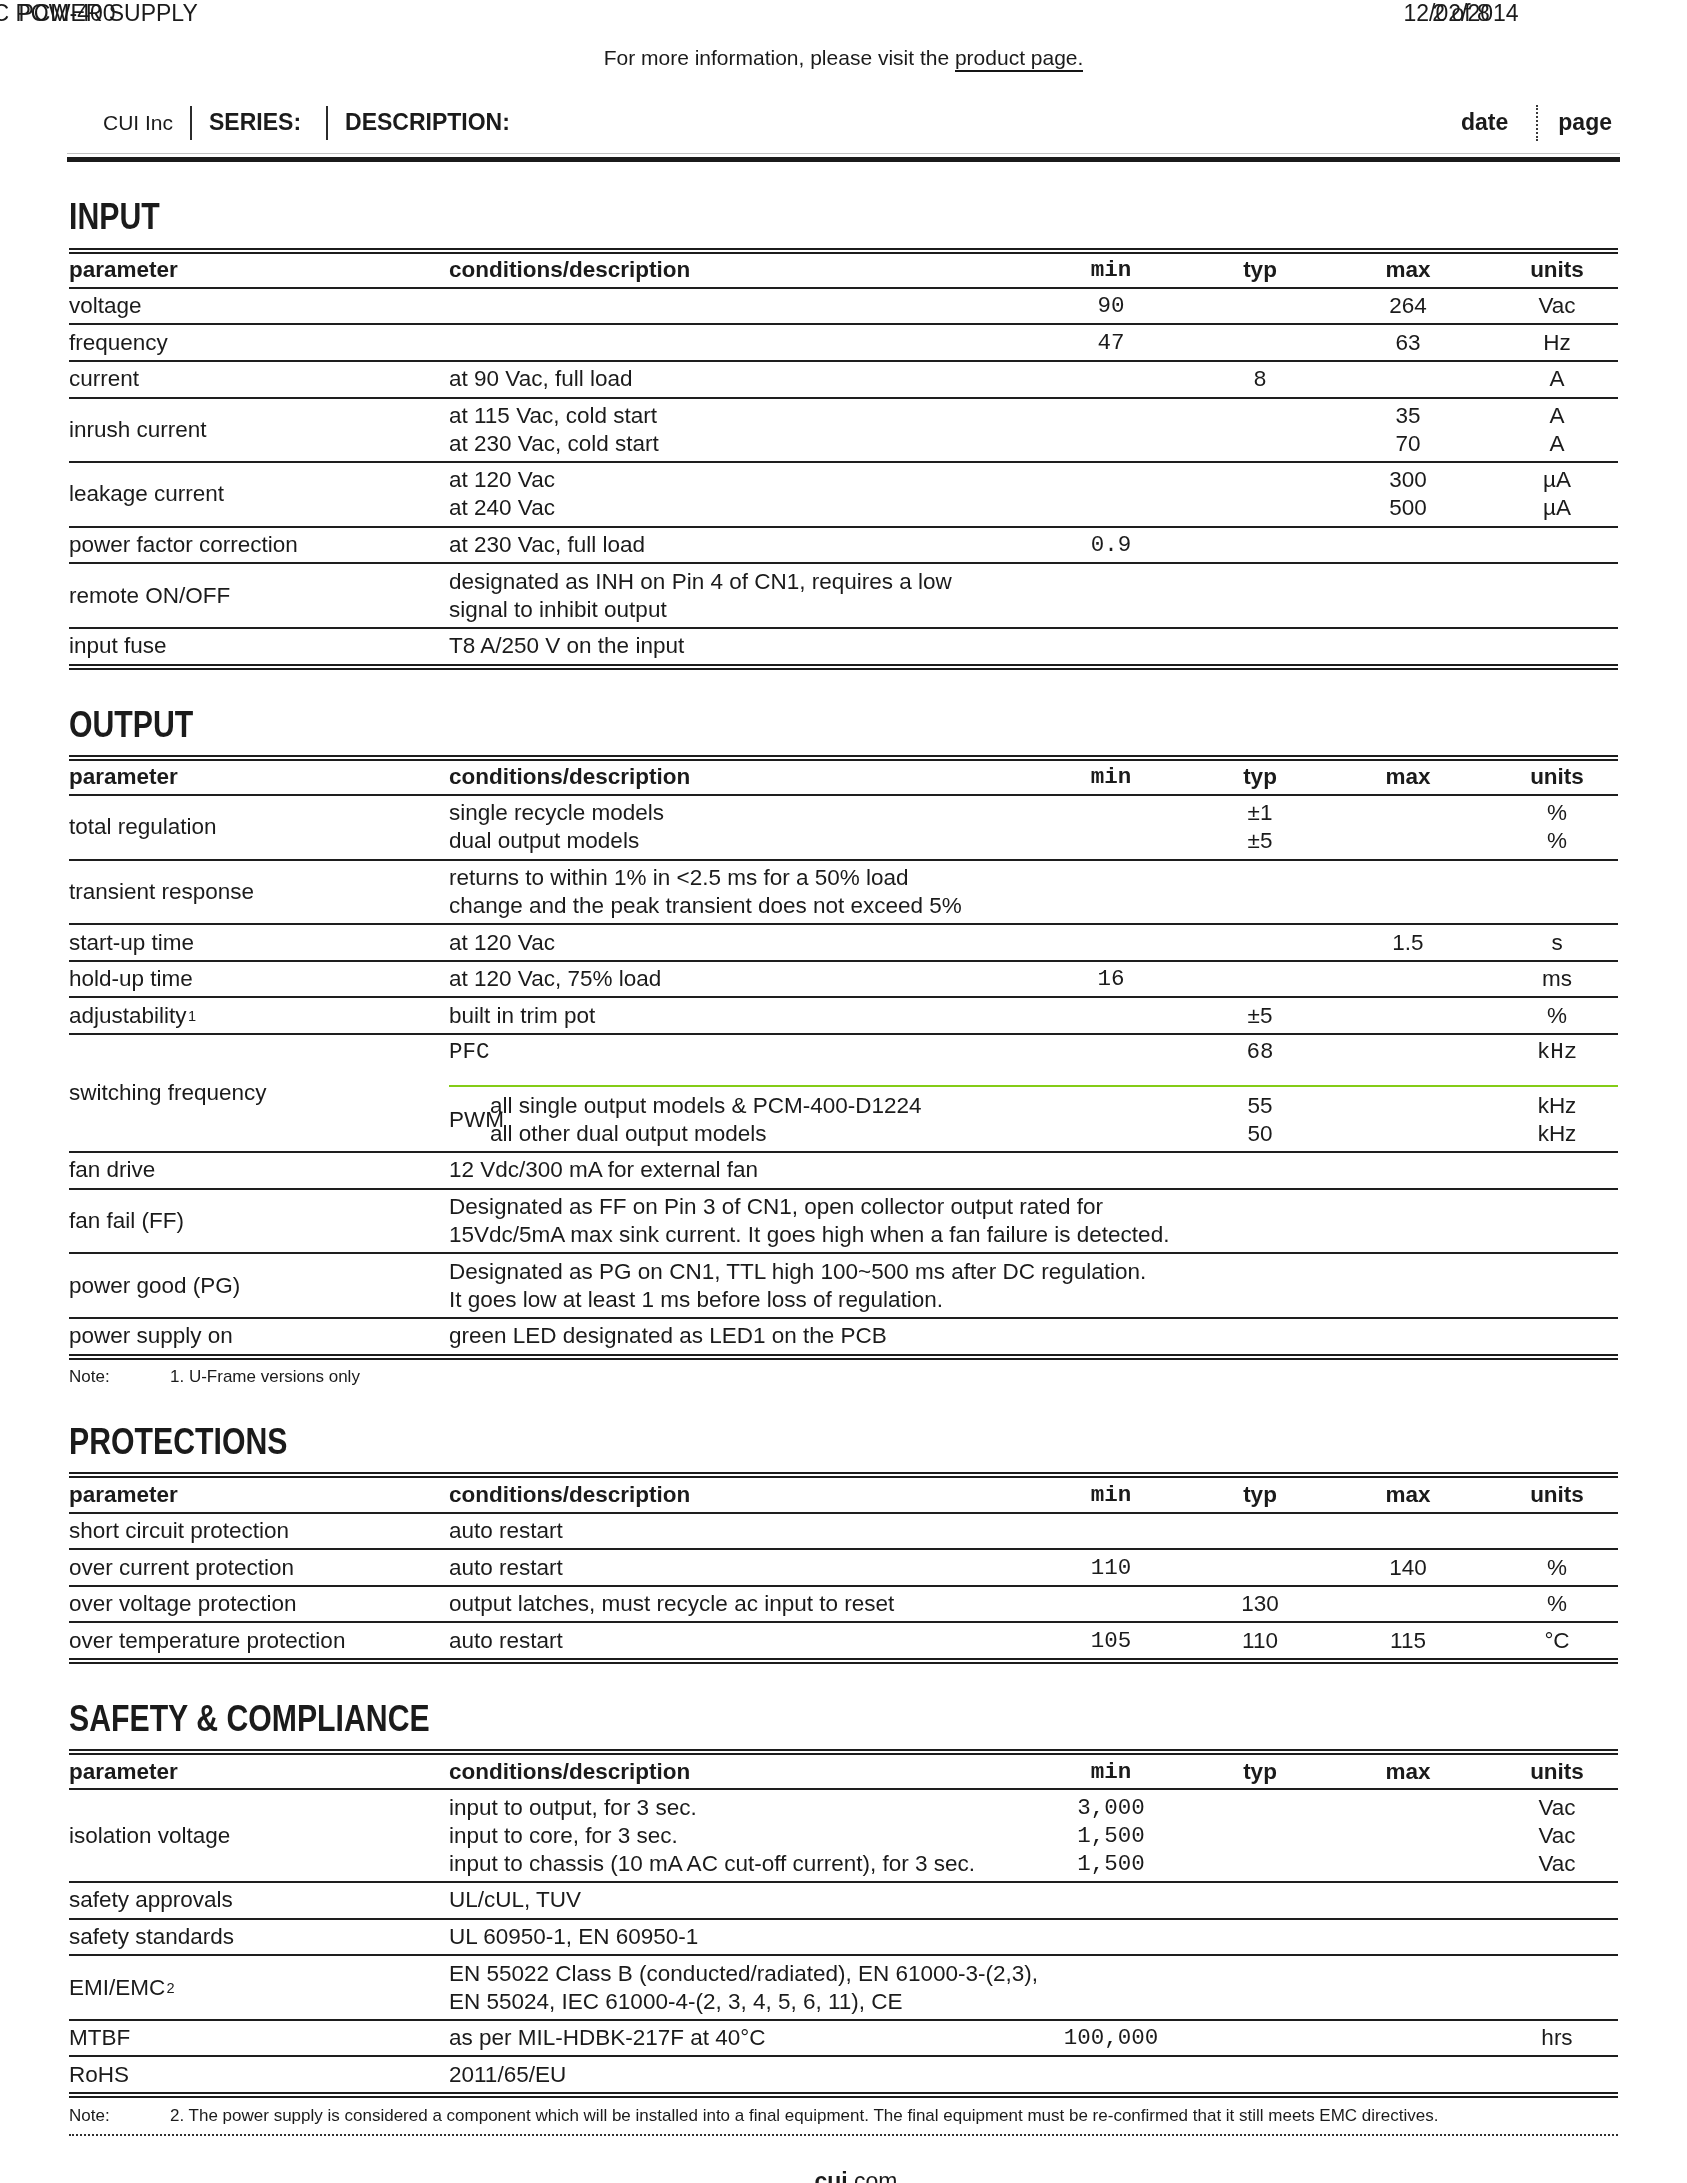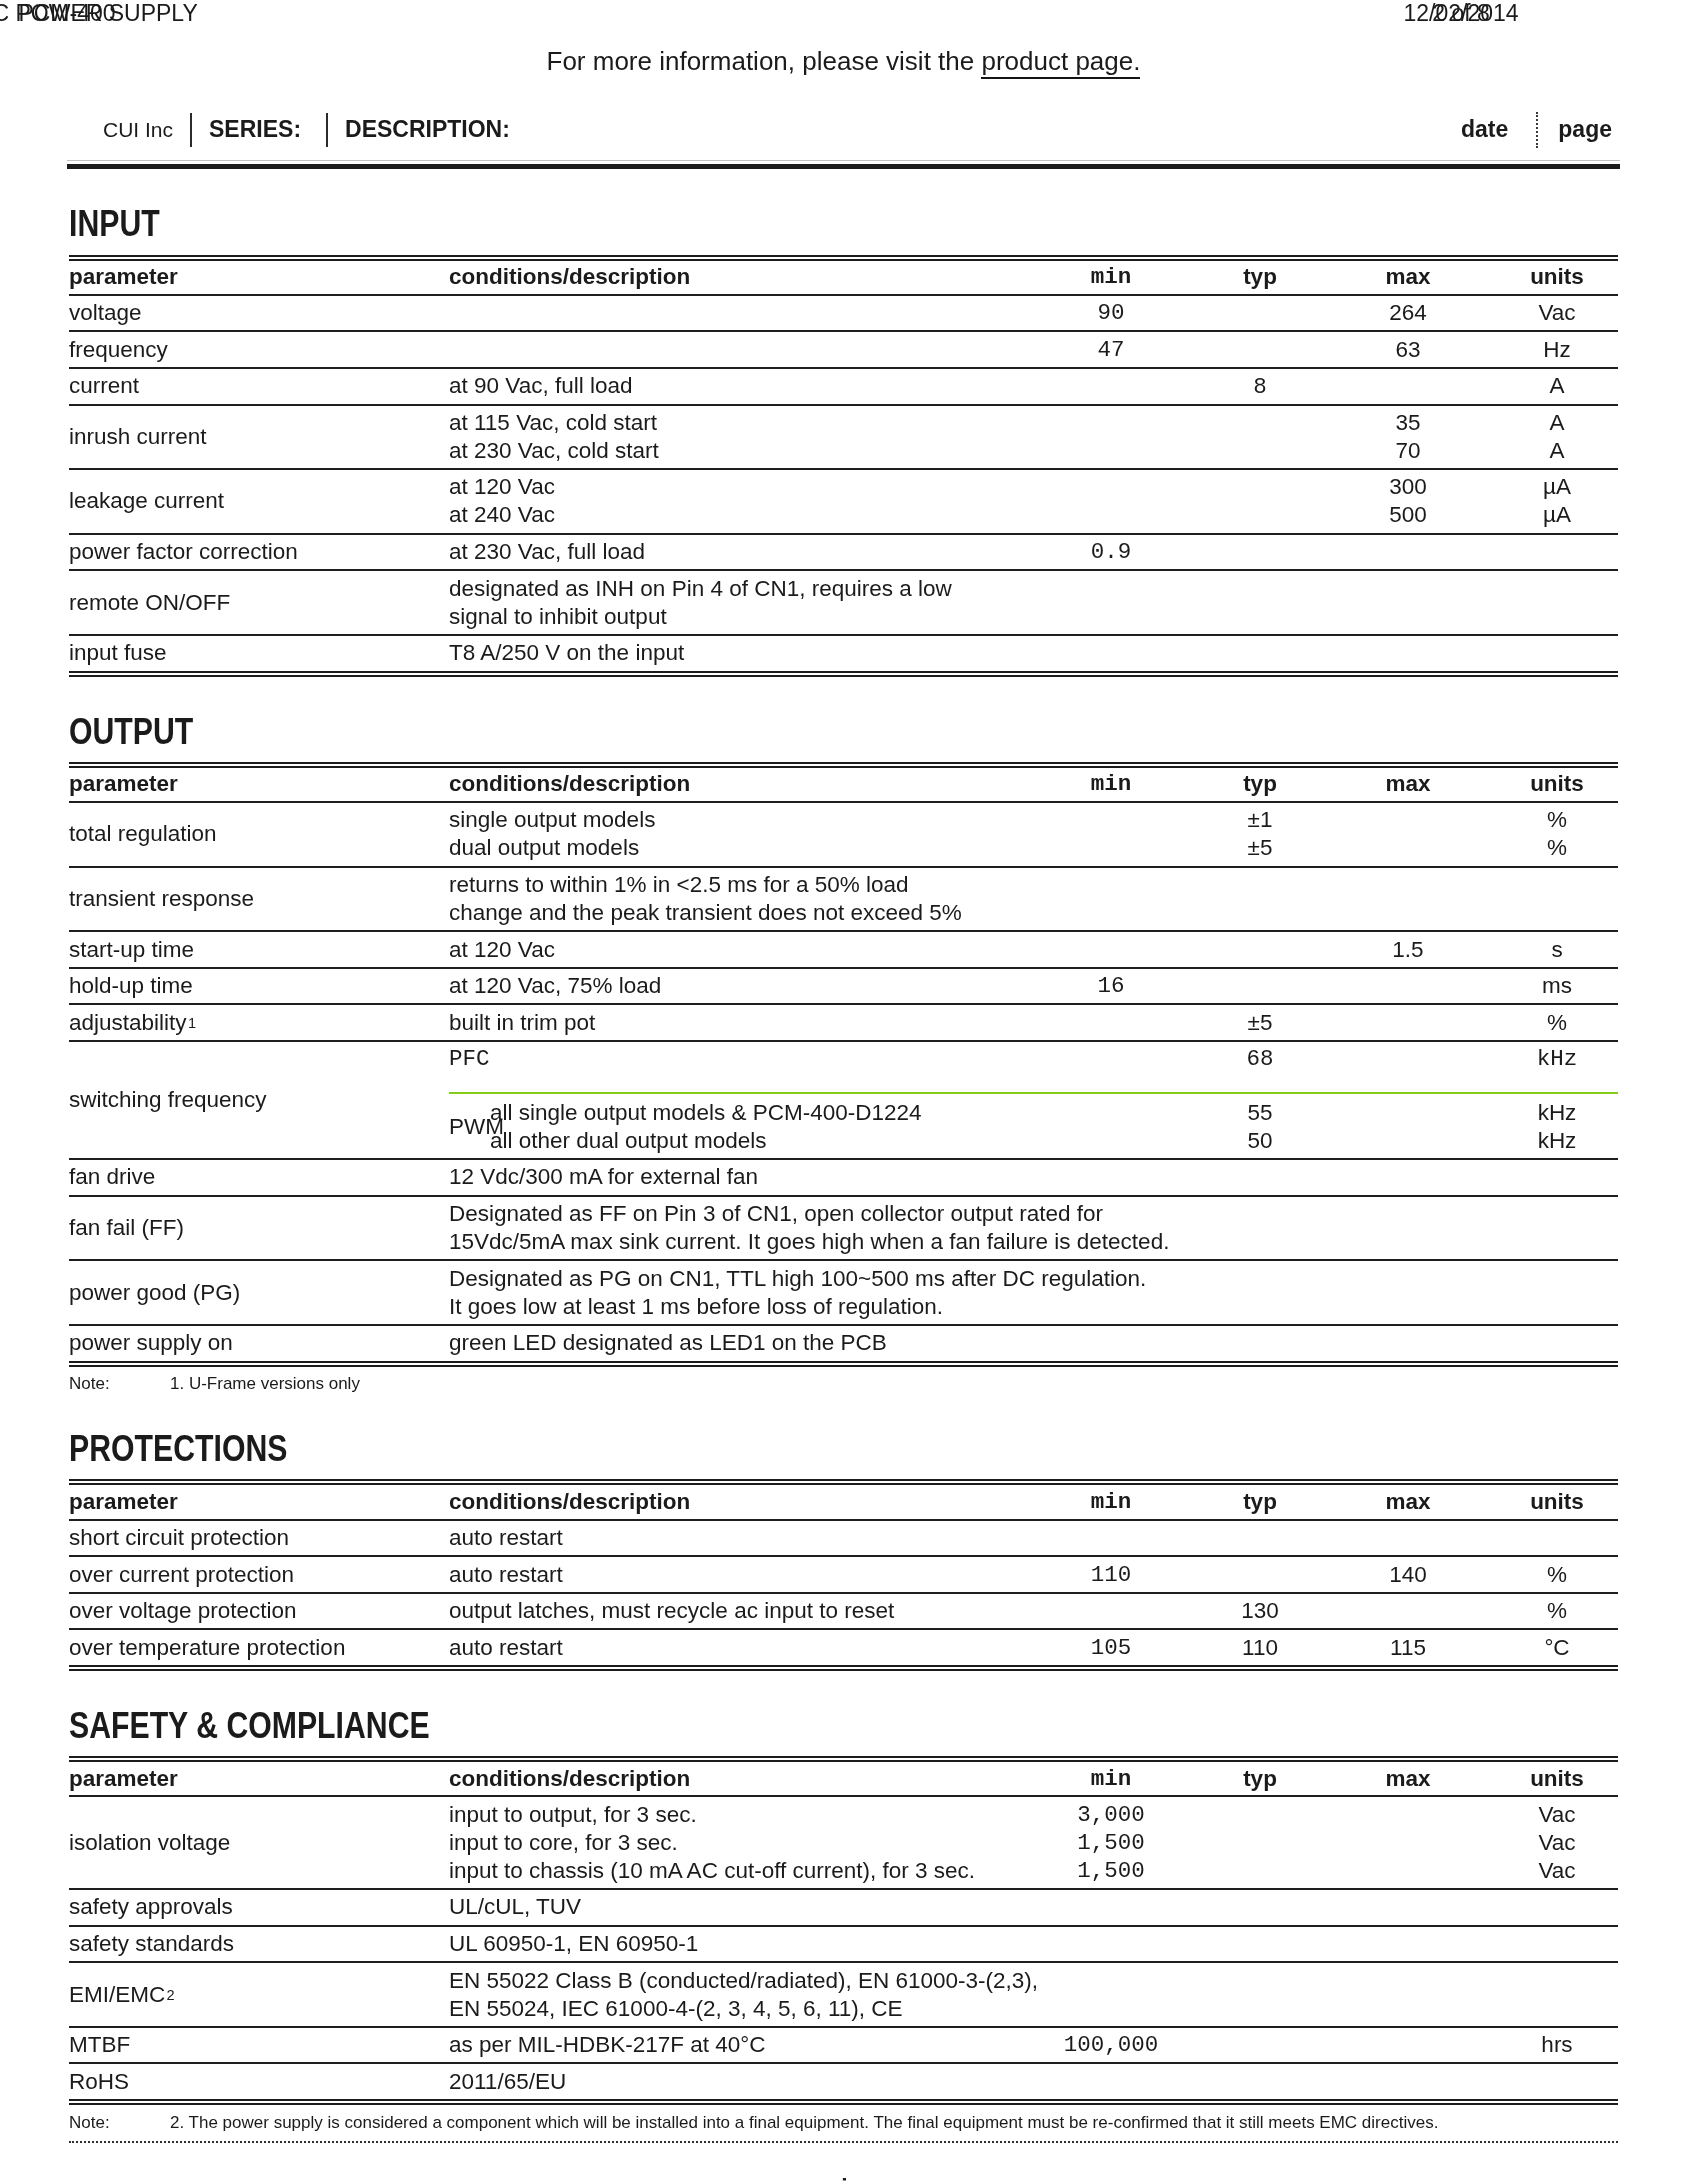--- a/index.html
+++ b/index.html
@@ -10,21 +10,21 @@
     font-family: "Liberation Sans", sans-serif;
     color: #1b1b1b;
     position: relative;
   }
   .b { font-weight: bold; margin-left: 25px; }
 
   
   .top-info {
     padding-top: 46px;
     text-align: center;
-    font-size: 26px;
+    font-size: 21px;
   }
   .plink {
     color: inherit;
     text-decoration: none;
     border-bottom: 2px solid #151515;
     padding-bottom: 1.3px;
     cursor: pointer;
   }
 
   
@@ -251,21 +251,21 @@
           <div class="param-cell">parameter</div>
           <div class="lines-cell">
             <div class="line"><span class="desc">conditions/description</span><span class="val c-min">min</span><span class="val c-typ">typ</span><span class="val c-max">max</span><span class="val c-units">units</span></div>
           </div>
         </div>
         <div class="trow">
           <div class="param-cell">
             <span>total regulation</span>
           </div>
           <div class="lines-cell">
-            <div class="line"><span class="desc">single output models</span><span class="val c-typ">±1</span><span class="val c-units">%</span></div>
+            <div class="line"><span class="desc">single recycle models</span><span class="val c-typ">±1</span><span class="val c-units">%</span></div>
             <div class="line"><span class="desc">dual output models</span><span class="val c-typ">±5</span><span class="val c-units">%</span></div>
           </div>
         </div>
         <div class="trow">
           <div class="param-cell">
             <span>transient response</span>
           </div>
           <div class="lines-cell">
             <div class="line"><span class="desc">returns to within 1% in &lt;2.5 ms for a 50% load</span></div>
             <div class="line"><span class="desc">change and the peak transient does not exceed 5%</span></div>

